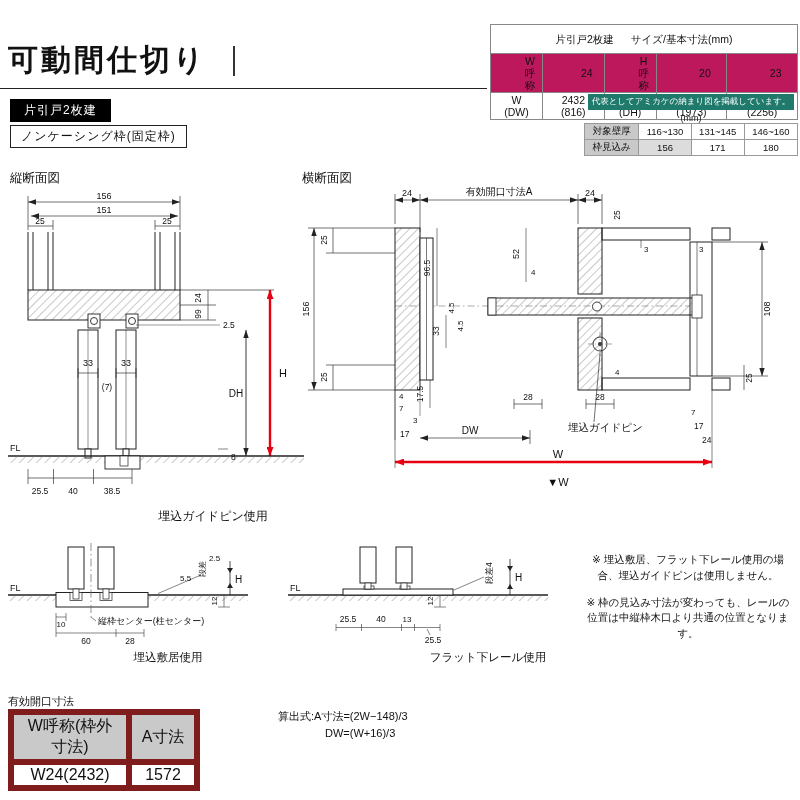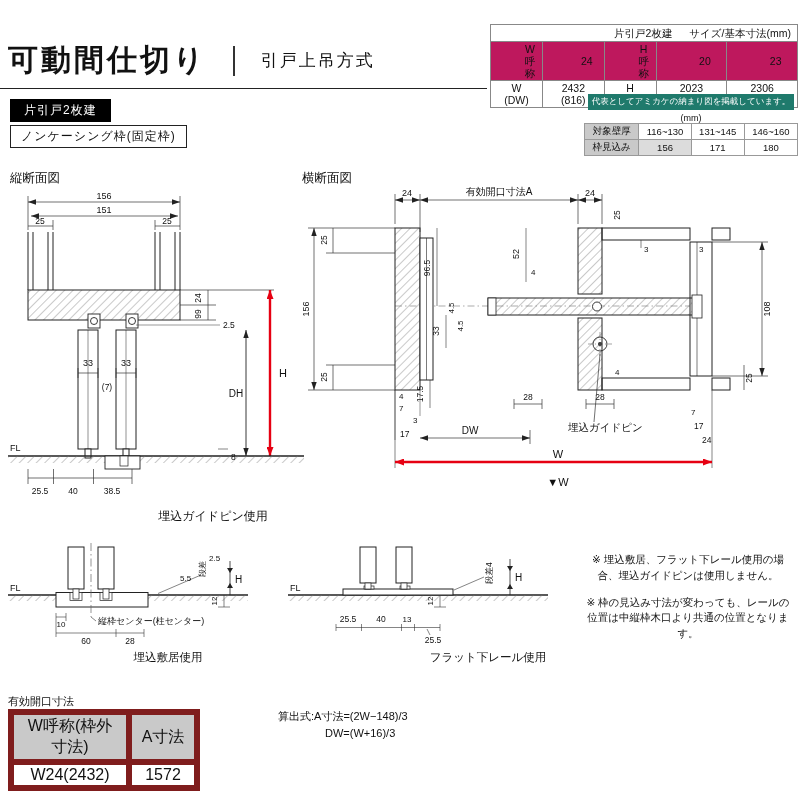--- a/index.html
+++ b/index.html
@@ -7,21 +7,21 @@
   body{font-family:"Liberation Sans","DejaVu Sans",sans-serif;color:#111;}
   .page{position:relative;width:800px;height:800px;background:#fff;overflow:hidden;}
   .abs{position:absolute;}
   .title{font-size:30px;font-weight:bold;letter-spacing:3px;white-space:nowrap;}
   .subtitle{font-size:17px;letter-spacing:2px;white-space:nowrap;}
   .vbar{width:2px;background:#333;}
   .title-rule{border-top:1.5px solid #222;height:0;}
   table{border-collapse:collapse;}
   .size-table{font-size:10.5px;}
   .size-table td{border:1px solid #888;text-align:center;padding:1px 3px;line-height:1.15;}
-  .size-table tr.cap td{text-align:right;padding:2px 6px;}
+  .size-table tr.cap td{text-align:center;padding:8px 6px;}
   .size-table tr.hdr td{background:#be185d;padding-left:30px;}
   .badge-black{background:#000;color:#fff;font-size:12px;padding:3px 14px;display:inline-block;letter-spacing:1px;}
   .badge-outline{border:1.2px solid #222;font-size:12px;padding:2px 10px;display:inline-block;letter-spacing:1px;}
   .wall-box{width:214px;}
   .wall-head{display:flex;align-items:center;gap:3px;flex-direction:column;}
   .wall-head .bar{background:#1f7a6c;color:#fff;padding:2px 4px;flex:1;font-size:8.5px;white-space:nowrap;}
   .wall-head .unit{font-size:9px;}
   .wall-table{width:100%;border-radius:13px;}
   .wall-table td{border:1px solid #999;text-align:center;padding:1px 2px;font-size:9.5px;}
   .wall-table td.lbl{background:#c9c9c9;}
@@ -36,21 +36,20 @@
   svg text{font-family:inherit;fill:#111;}
 </style>
 </head>
 <body>
 
 <div class="page">
 
   <div class="abs" style="left:8px;top:40px;display:flex;align-items:center;">
     <div class="title">可動間仕切り</div>
     <div class="vbar" style="height:30px;margin:0 26px;"></div>
-    <div class="subtitle">引戸上吊方式</div>
   </div>
   <div class="abs title-rule" style="left:0;top:88px;width:487px;"></div>
 
   <table class="size-table abs" style="left:490px;top:24px;width:308px;">
     <tbody>
         <tr class="cap">
       <td colspan="5">
         <span>片引戸2枚建</span>
         <span style="margin-left:14px;">サイズ/基本寸法(mm)</span>
       </td>

